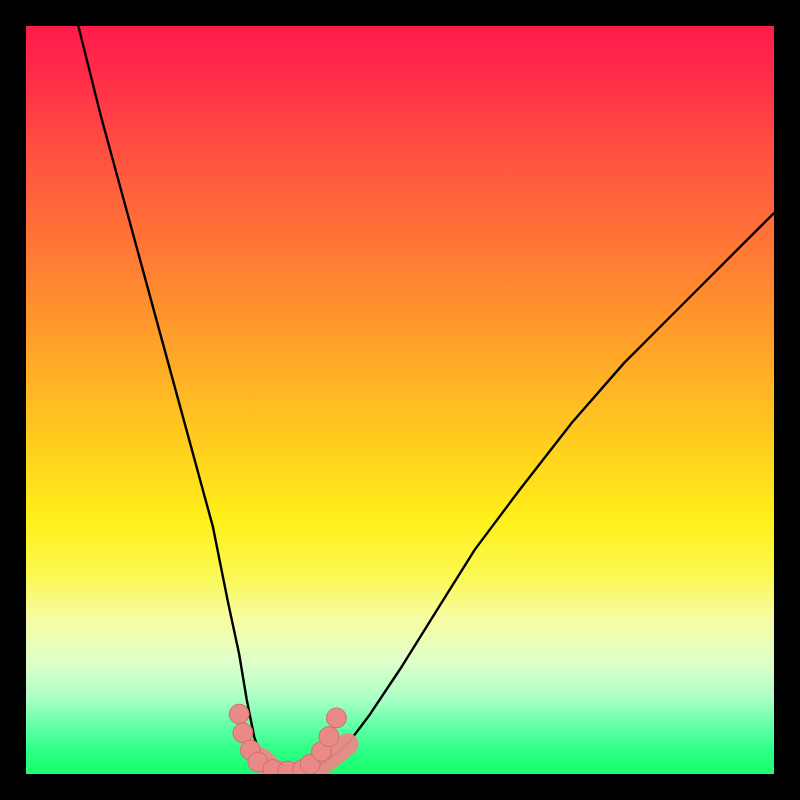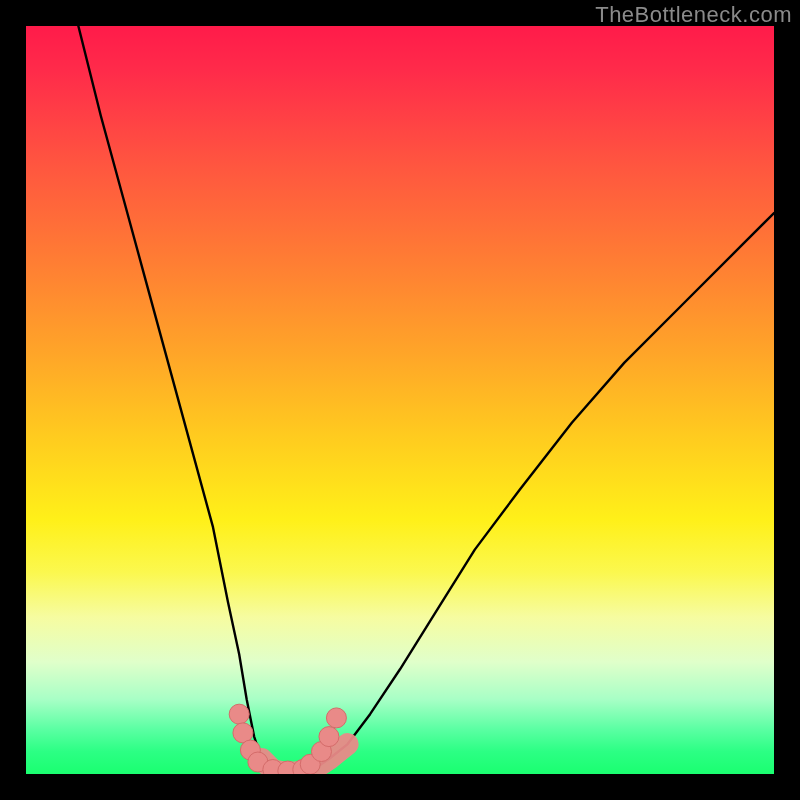--- a/index.html
+++ b/index.html
@@ -82,14 +82,13 @@
           <circle cx="246.84" cy="743.51" r="10" fill="#e98a88" stroke="#d46c6a" stroke-width="1"></circle>
           <circle cx="261.80" cy="745.01" r="10" fill="#e98a88" stroke="#d46c6a" stroke-width="1"></circle>
           <circle cx="276.76" cy="743.51" r="10" fill="#e98a88" stroke="#d46c6a" stroke-width="1"></circle>
           <circle cx="284.24" cy="738.28" r="10" fill="#e98a88" stroke="#d46c6a" stroke-width="1"></circle>
           <circle cx="295.46" cy="725.56" r="10" fill="#e98a88" stroke="#d46c6a" stroke-width="1"></circle>
           <circle cx="302.94" cy="710.60" r="10" fill="#e98a88" stroke="#d46c6a" stroke-width="1"></circle>
           <circle cx="310.42" cy="691.90" r="10" fill="#e98a88" stroke="#d46c6a" stroke-width="1"></circle>
         </g>
     </svg>
   </div>
-  <div class="watermark">TheBottleneck.com</div>
 </div>
 
 </body></html>

